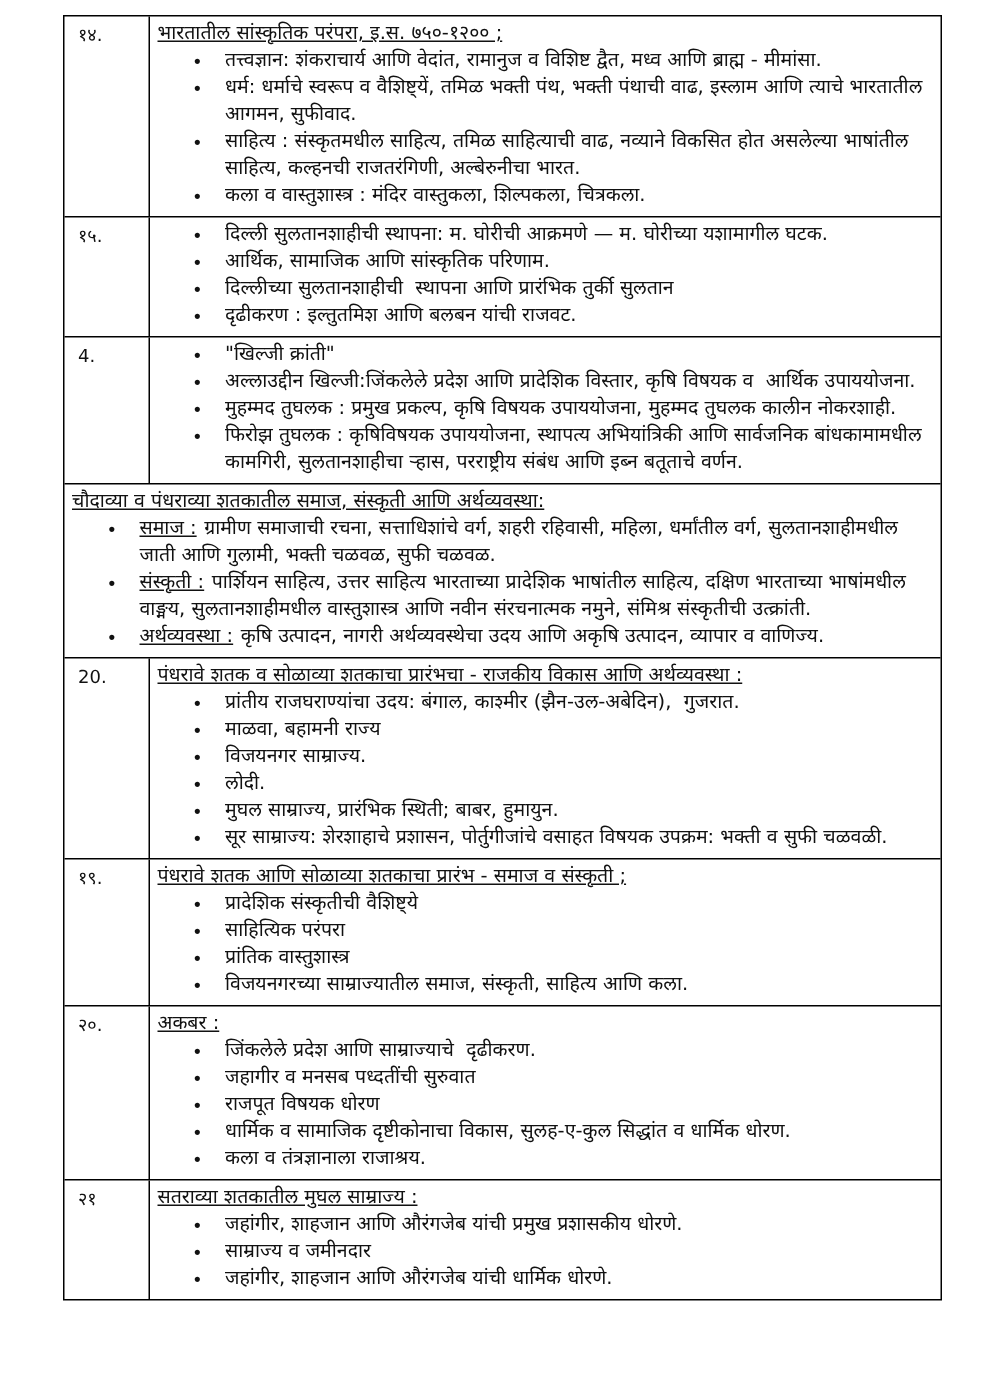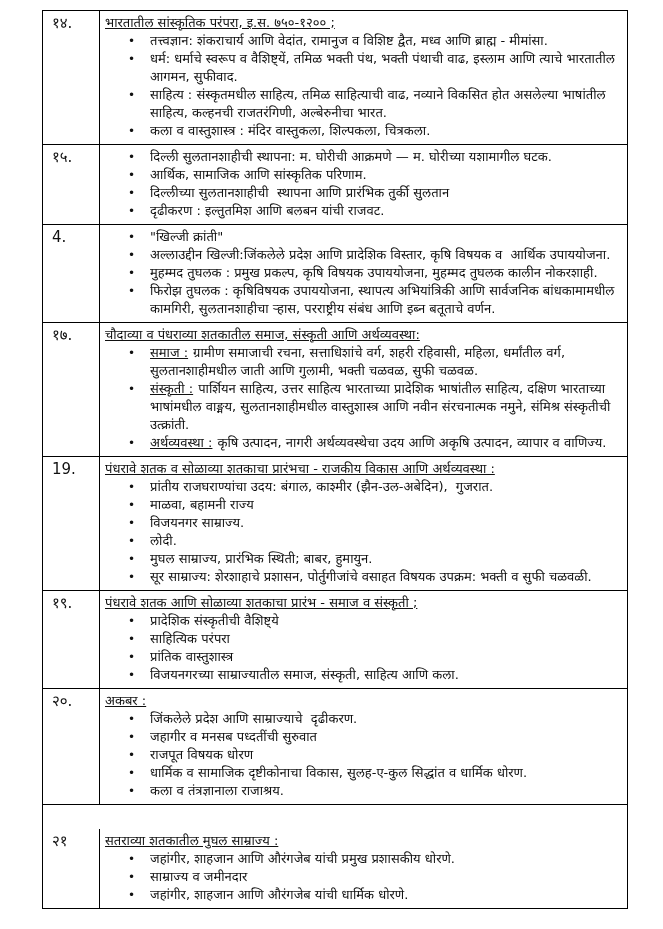--- a/index.html
+++ b/index.html
@@ -22,29 +22,28 @@
     border: 1px solid #000000;
     border-collapse: collapse;
     box-sizing: border-box;
   }
   .doc-row {
     display: flex;
     border-bottom: 1px solid #000000;
   }
   .doc-row:last-child {
     border-bottom: none;
-    margin-top: 24px;
   }
   .num-cell {
     width: 57px;
     min-width: 57px;
     border-right: 1px solid #000000;
     box-sizing: border-box;
     padding: 3px 4px 0 9px;
-    font-size: 15px;
+    font-size: 12px;
     line-height: 18px;
   }
   .content-cell {
     flex: 1;
     box-sizing: border-box;
     padding: 3px 6px 4px 5px;
     font-size: 13px;
     line-height: 18px;
   }
   .section-heading {
@@ -148,41 +147,40 @@
             <span class="bullet-body"><span class="bullet-text">मुहम्मद तुघलक : प्रमुख प्रकल्प, कृषि विषयक उपाययोजना, मुहम्मद तुघलक कालीन नोकरशाही.</span></span>
           </li>
           <li class="bullet-item">
             <span class="bullet-dot">•</span>
             <span class="bullet-body"><span class="bullet-text">फिरोझ तुघलक : कृषिविषयक उपाययोजना, स्थापत्य अभियांत्रिकी आणि सार्वजनिक बांधकामामधील कामगिरी, सुलतानशाहीचा ऱ्हास, परराष्ट्रीय संबंध आणि इब्न बतूताचे वर्णन.</span></span>
           </li>
         </ul>
       </div>
     </div>
     <div class="doc-row">
-      <div class="num-cell"><span>१७.</span></div>
       <div class="content-cell">
         <div class="section-heading">चौदाव्या व पंधराव्या शतकातील समाज, संस्कृती आणि अर्थव्यवस्था:</div>
         <ul class="bullet-list">
           <li class="bullet-item">
             <span class="bullet-dot">•</span>
             <span class="bullet-body"><span class="bullet-lead">समाज :</span><span class="bullet-text">ग्रामीण समाजाची रचना, सत्ताधिशांचे वर्ग, शहरी रहिवासी, महिला, धर्मांतील वर्ग, सुलतानशाहीमधील जाती आणि गुलामी, भक्ती चळवळ, सुफी चळवळ.</span></span>
           </li>
           <li class="bullet-item">
             <span class="bullet-dot">•</span>
             <span class="bullet-body"><span class="bullet-lead">संस्कृती :</span><span class="bullet-text">पार्शियन साहित्य, उत्तर साहित्य भारताच्या प्रादेशिक भाषांतील साहित्य, दक्षिण भारताच्या भाषांमधील वाङ्मय, सुलतानशाहीमधील वास्तुशास्त्र आणि नवीन संरचनात्मक नमुने, संमिश्र संस्कृतीची उत्क्रांती.</span></span>
           </li>
           <li class="bullet-item">
             <span class="bullet-dot">•</span>
             <span class="bullet-body"><span class="bullet-lead">अर्थव्यवस्था :</span><span class="bullet-text">कृषि उत्पादन, नागरी अर्थव्यवस्थेचा उदय आणि अकृषि उत्पादन, व्यापार व वाणिज्य.</span></span>
           </li>
         </ul>
       </div>
     </div>
     <div class="doc-row">
-      <div class="num-cell"><span>19.</span></div>
+      <div class="num-cell"><span>20.</span></div>
       <div class="content-cell">
         <div class="section-heading">पंधरावे शतक व सोळाव्या शतकाचा प्रारंभचा - राजकीय विकास आणि अर्थव्यवस्था :</div>
         <ul class="bullet-list">
           <li class="bullet-item">
             <span class="bullet-dot">•</span>
             <span class="bullet-body"><span class="bullet-text">प्रांतीय राजघराण्यांचा उदय: बंगाल, काश्मीर (झैन-उल-अबेदिन),  गुजरात.</span></span>
           </li>
           <li class="bullet-item">
             <span class="bullet-dot">•</span>
             <span class="bullet-body"><span class="bullet-text">माळवा, बहामनी राज्य</span></span>

